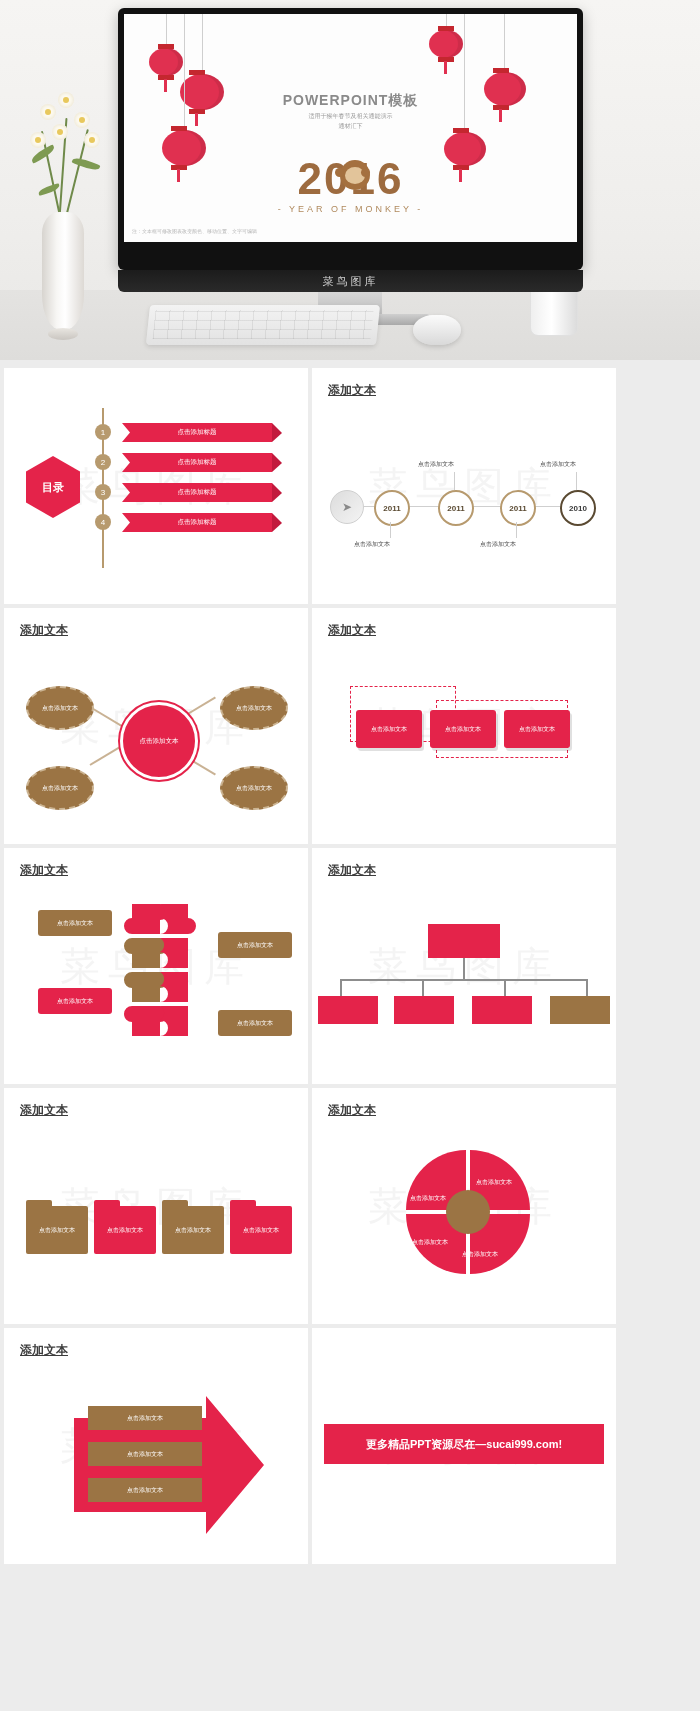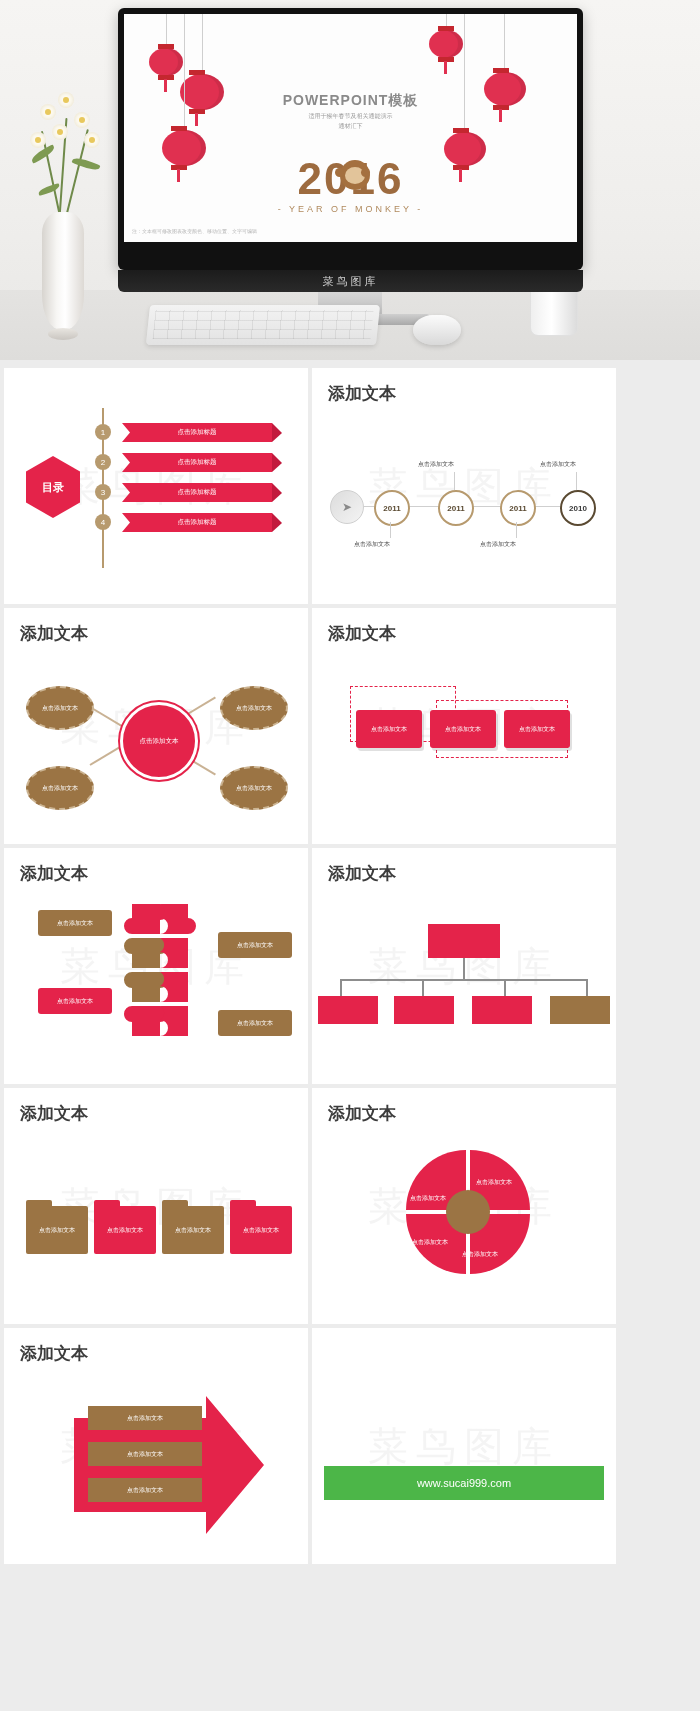--- a/index.html
+++ b/index.html
@@ -158,21 +158,21 @@
   .row { display: flex; gap: 4px; margin-bottom: 4px; padding: 0 4px; box-sizing: border-box;}
   .slide {
     position: relative;
     width: 304px; height: 236px;
     background: #fff;
     overflow: hidden;
     flex: 0 0 auto;
   }
   .s-title {
     position: absolute; left: 16px; top: 14px;
-    font-size: 17px; color: #3c3c3c; font-weight: bold;
+    font-size: 12px; color: #3c3c3c; font-weight: bold; text-decoration: underline;
   }
   .wm {
     position: absolute; inset: 0;
     display:flex; align-items:center; justify-content:center;
     font-size: 40px; color: rgba(150,150,150,.10);
     letter-spacing: 8px; pointer-events:none;
     font-family:"Liberation Serif", serif;
   }
 
   
@@ -560,20 +560,20 @@
         <div class="arow" style="top:114px;">
             <span>点击添加文本</span>
           </div>
         <div class="arow" style="top:150px;">
             <span>点击添加文本</span>
           </div>
       </div>
 
       <div class="slide">
         <div class="wm">菜鸟图库</div>
-        <div class="promo-green">
-            <span>www.sucai999.com</span>
+        <div class="promo-red">
+            <span>更多精品PPT资源尽在—sucai999.com!</span>
           </div>
       </div>
     </div>
 
   </div>
 </div>
 
 </body></html>

